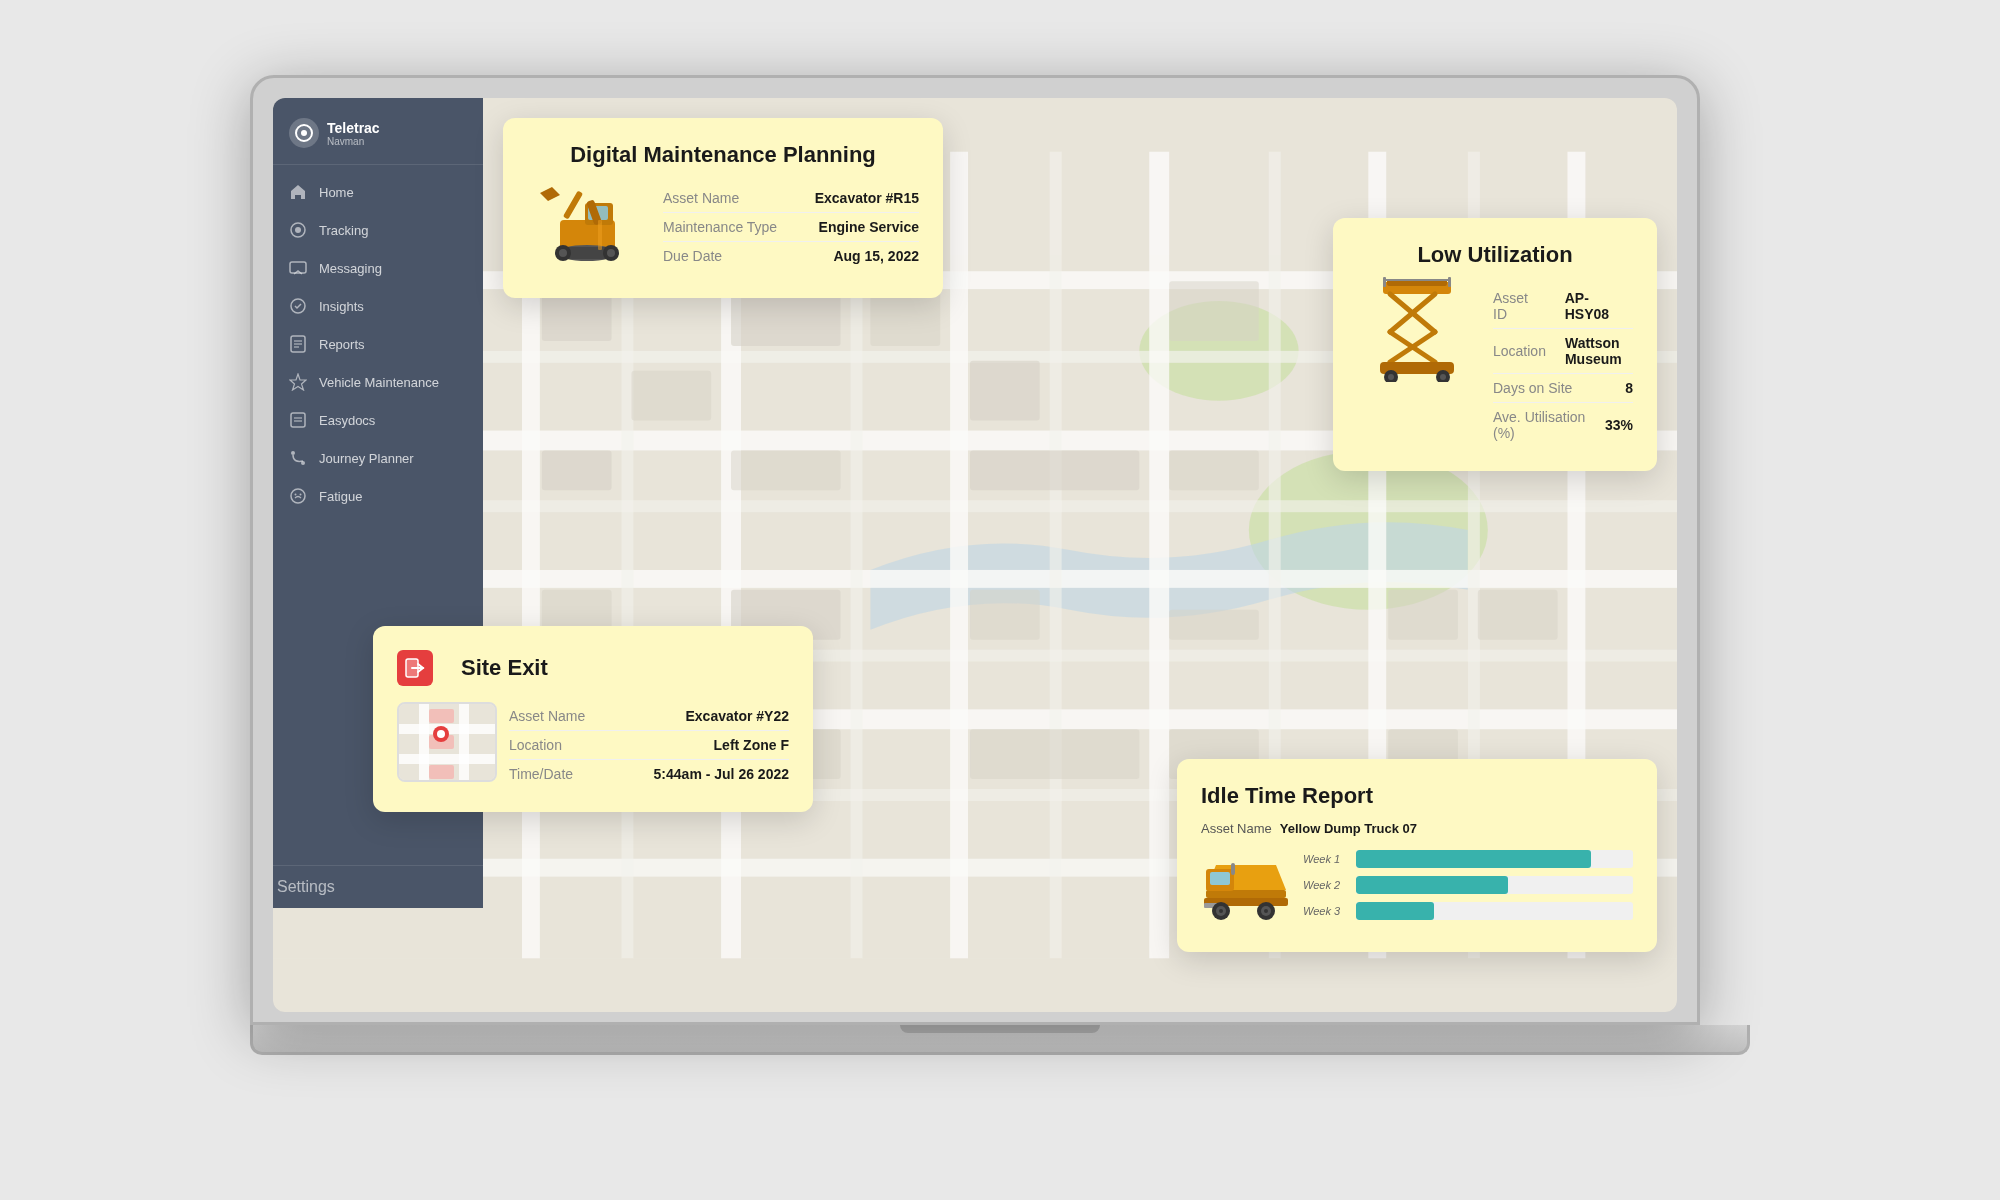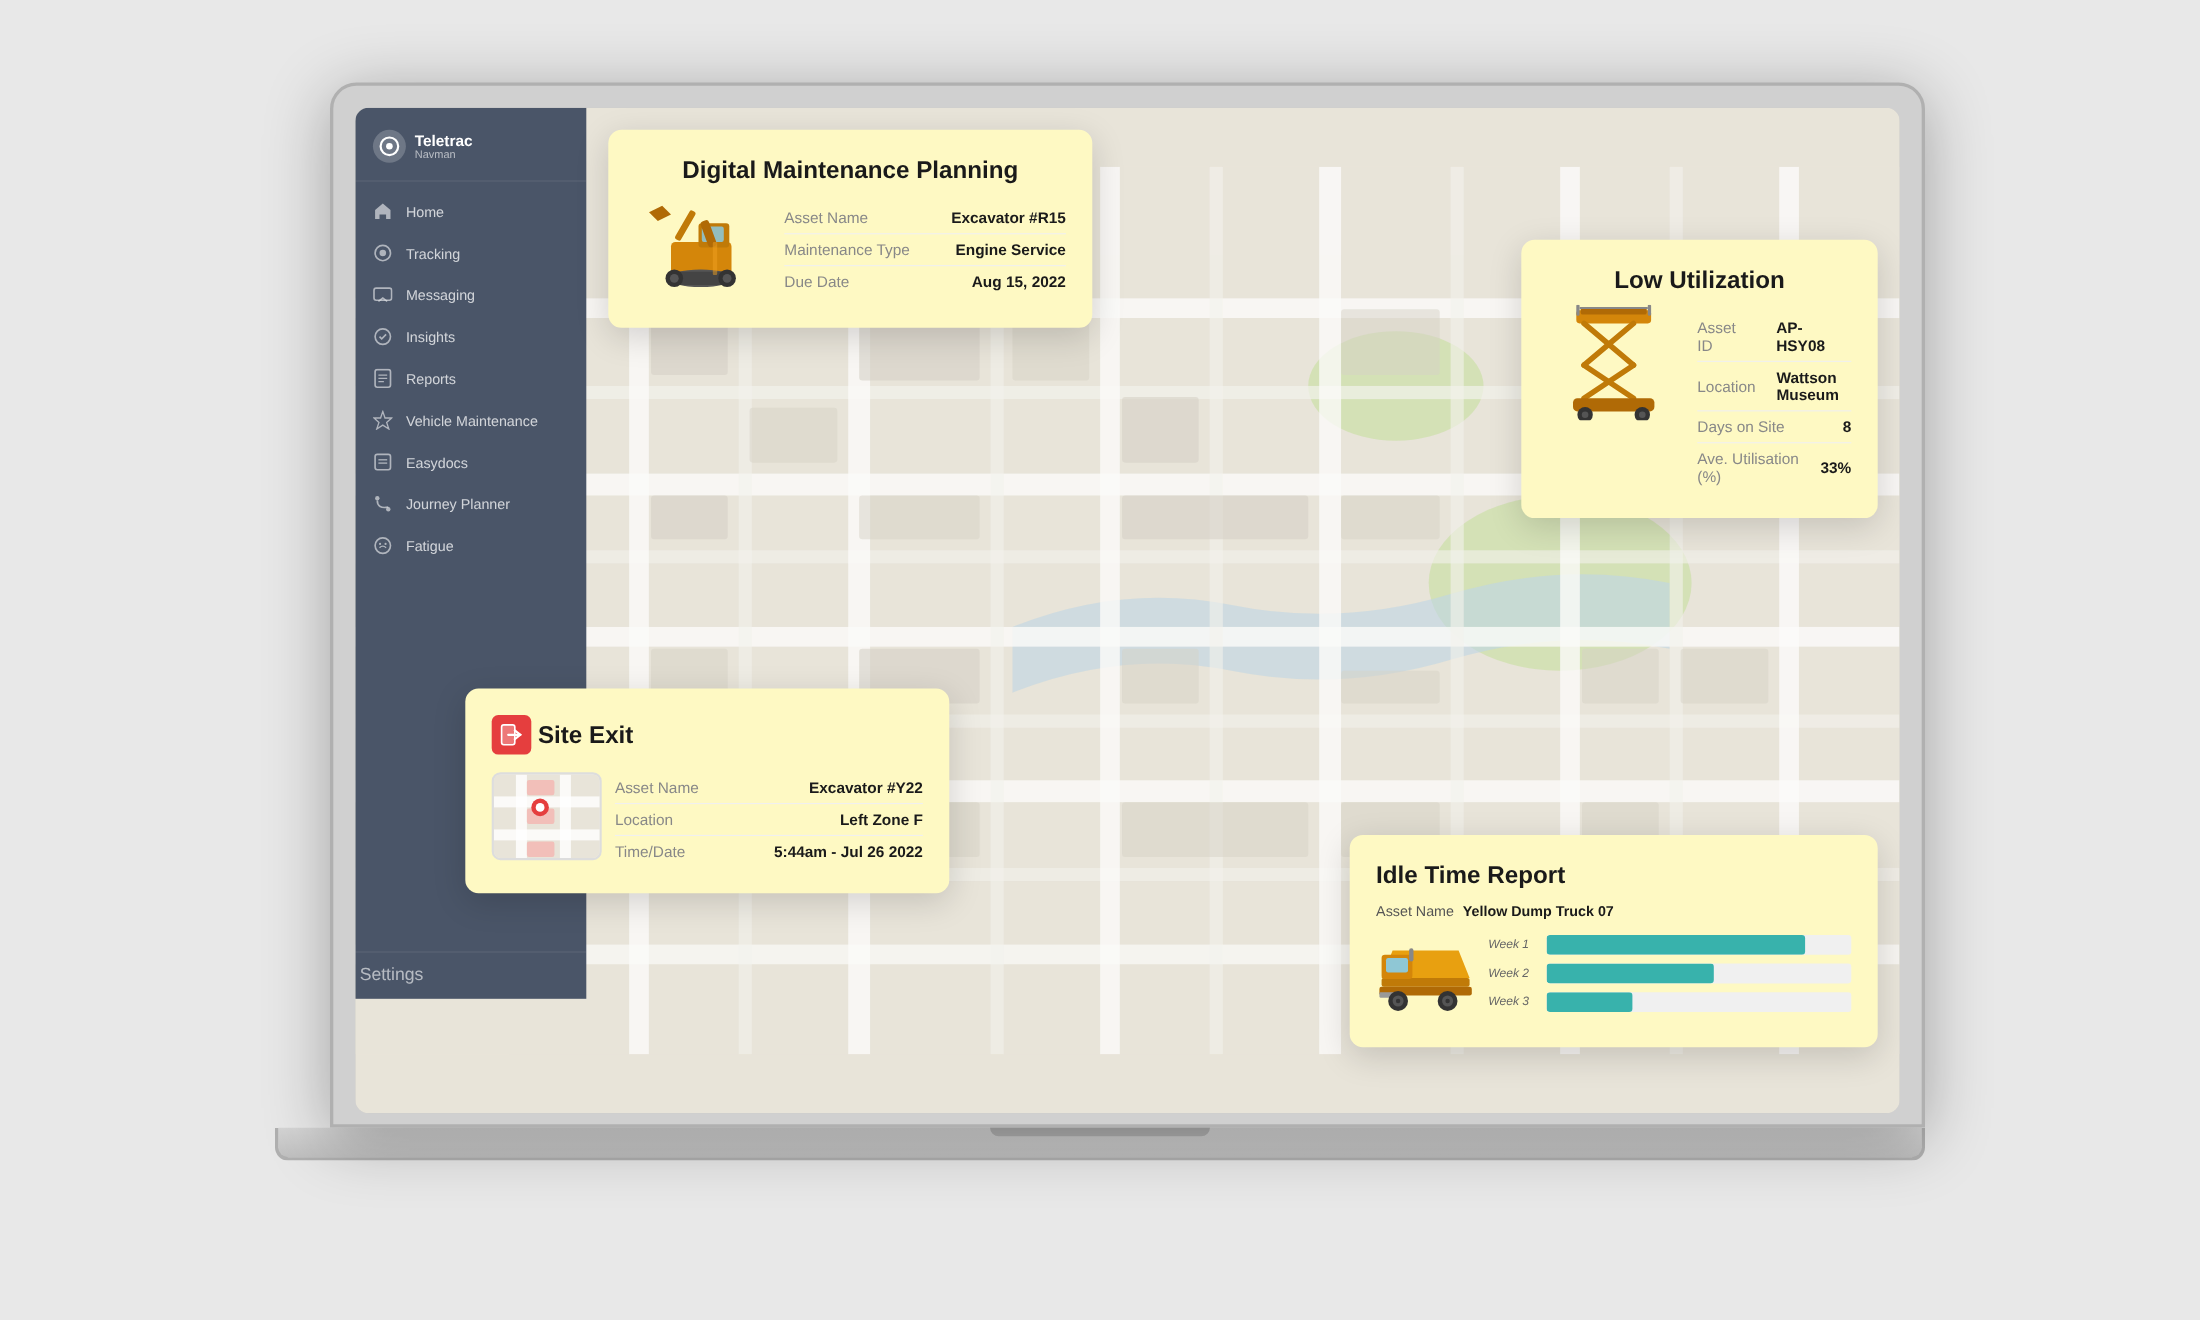--- a/index.html
+++ b/index.html
@@ -14,21 +14,21 @@
       overflow: hidden;
     }
 
     
     .laptop-outer {
       width: 1500px;
       height: 1050px;
       position: relative;
       display: flex;
       flex-direction: column;
-      align-items: flex-end;
+      align-items: flex-start;
     }
     .laptop-screen-frame {
       width: 1450px;
       height: 950px;
       background: #d0d0d0;
       border-radius: 24px 24px 0 0;
       border: 3px solid #b0b0b0;
       padding: 20px 20px 10px 20px;
       box-shadow: 0 10px 60px rgba(0,0,0,0.3);
       position: relative;
@@ -225,21 +225,21 @@
 
     
     .card-site-exit {
       bottom: 200px;
       left: 100px;
       width: 440px;
     }
     .card-site-exit-header {
       display: flex;
       align-items: center;
-      gap: 6px;
+      gap: 28px;
       margin-bottom: 16px;
     }
     .site-exit-icon {
       width: 36px;
       height: 36px;
       background: #e53e3e;
       border-radius: 6px;
       display: flex;
       align-items: center;
       justify-content: center;

